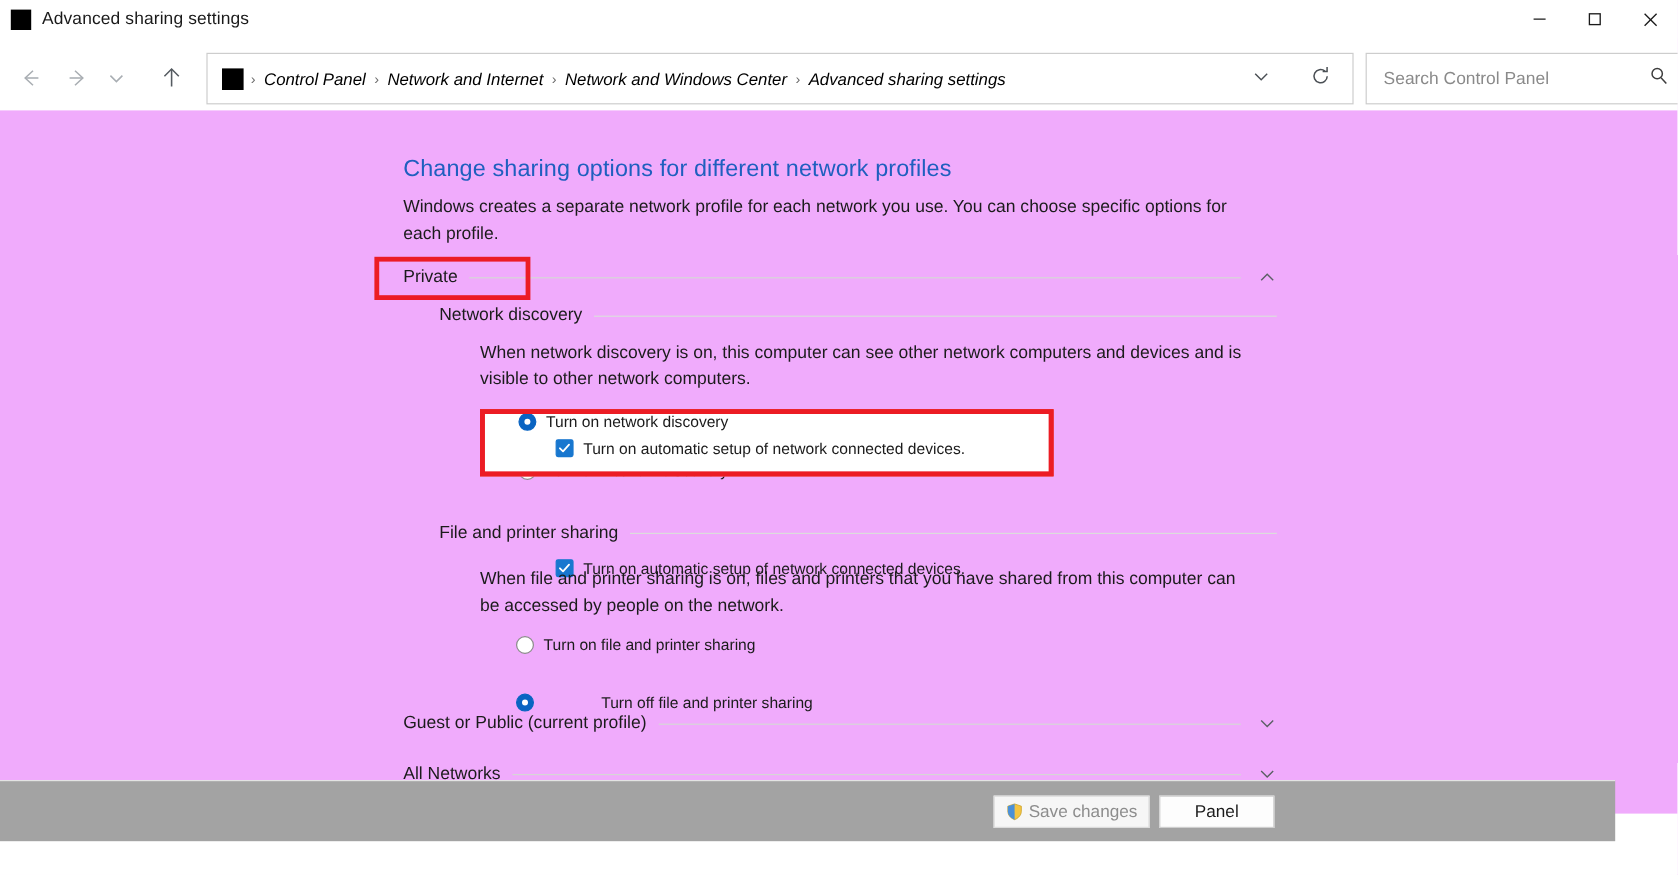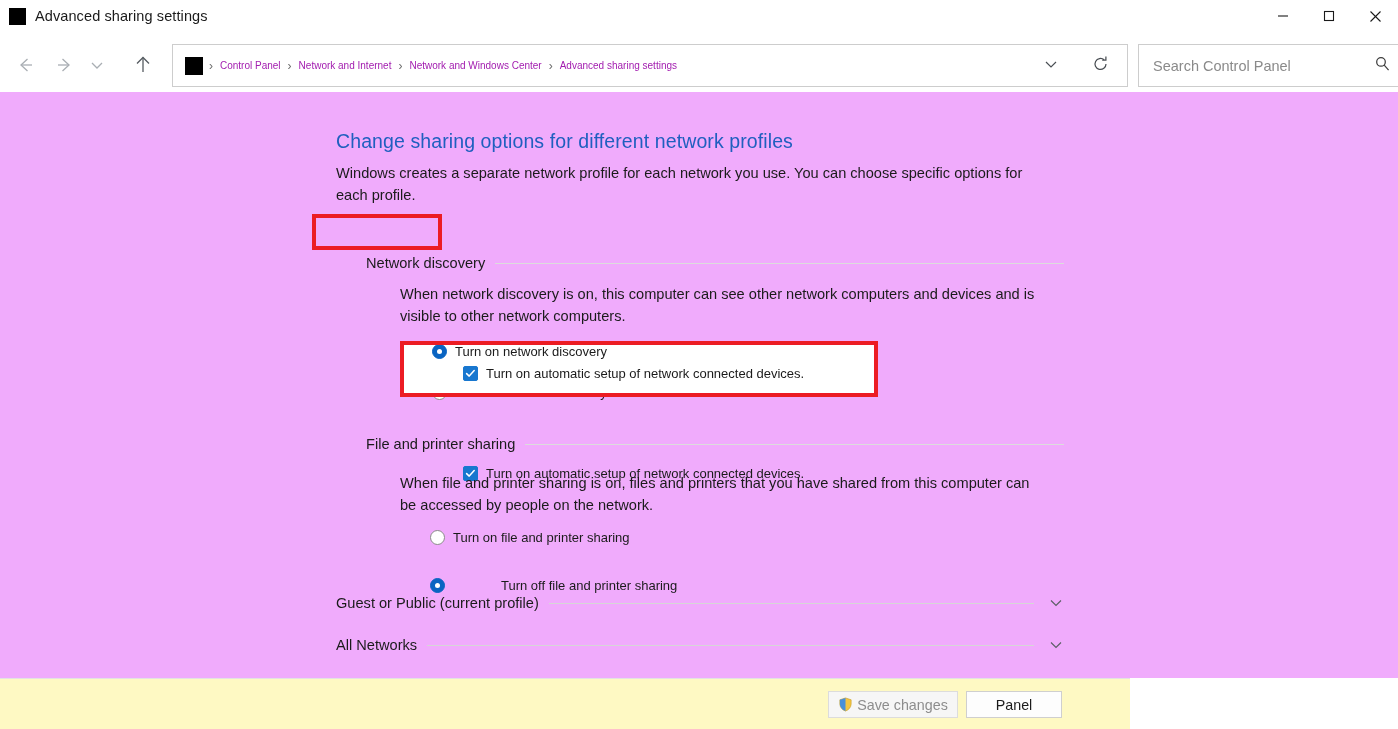--- a/index.html
+++ b/index.html
@@ -59,21 +59,21 @@
     position: absolute; left: 172px; top: 2px; width: 956px; height: 43px;
     border: 1px solid #cdcdcd; background: #ffffff;
     display: flex; align-items: center;
   }
   .crumb-icon {
     width: 18px; height: 18px; background: #000000;
     margin-left: 12px; flex: 0 0 auto;
   }
   .crumbs { display: flex; align-items: center; margin-left: 4px; }
   .crumb {
-    font-size: 10px; color: #a21caf; padding: 2px 5px; white-space: nowrap;
+    font-size: 14px; color: #000000; padding: 2px 5px; white-space: nowrap; font-style: italic;
   }
   .crumb-sep {
     color: #6d6d6d; font-size: 12px; padding: 0 2px; user-select: none;
   }
   .addr-chev {
     position: absolute; right: 68px; top: 50%; transform: translateY(-50%);
     color: #4a4f54;
   }
   .addr-refresh {
     position: absolute; right: 18px; top: 50%; transform: translateY(-50%);
@@ -170,22 +170,22 @@
 
   
   .redbox {
     position: absolute; border: 4px solid #ec1c24; background: transparent;
     pointer-events: none;
   }
   .redbox.filled { background: #ffffff; }
 
   
   .footer {
-    position: absolute; left: 0; top: 678px; width: 1130px; height: 51px;
-    background: #fef9c3; border-top: 1px solid #e3e3e3;
+    position: absolute; left: 0; top: 650px; width: 1346px; height: 51px;
+    background: #a3a3a3; border-top: 1px solid #e3e3e3;
   }
   .btn {
     position: absolute; top: 12px; height: 27px;
     font-family: "Liberation Sans", sans-serif; font-size: 14.3px;
     background: #fdfdfd; border: 1px solid #cfcfcf; color: #1b1b1b;
     display: flex; align-items: center; justify-content: center;
     padding: 0 10px; white-space: nowrap;
   }
   .btn.disabled {
     color: #8d8d8d; background: #f6f6f6; border-color: #dcdcdc;
@@ -282,20 +282,29 @@
         </svg>
       </div>
     </div>
   </div>
 
   <div class="content">
 
     <div class="page-title">Change sharing options for different network profiles</div>
     <div class="page-desc">Windows creates a separate network profile for each network you use. You can choose specific options for each profile.</div>
 
+    <div class="profile-head" style="top:128px;">
+      <span class="ph-label">Private</span>
+      <span class="ph-rule"></span>
+      <span class="ph-chev">
+        <svg width="16" height="16" viewBox="0 0 16 16">
+            <path d="M3 10.5 L8 5.5 L13 10.5" fill="none" stroke="currentColor" stroke-width="1.15"></path>
+          </svg>
+      </span>
+    </div>
 
     <div class="sub-head" style="top:161px;">
       <span class="sh-label">Network discovery</span>
       <span class="sh-rule"></span>
     </div>
 
     <div class="body-text" style="top:192px;">When network discovery is on, this computer can see other network computers and devices and is visible to other network computers.</div>
 
     <div class="optrow" style="left:432px; top:248px;">
       <span class="radio on"></span>

